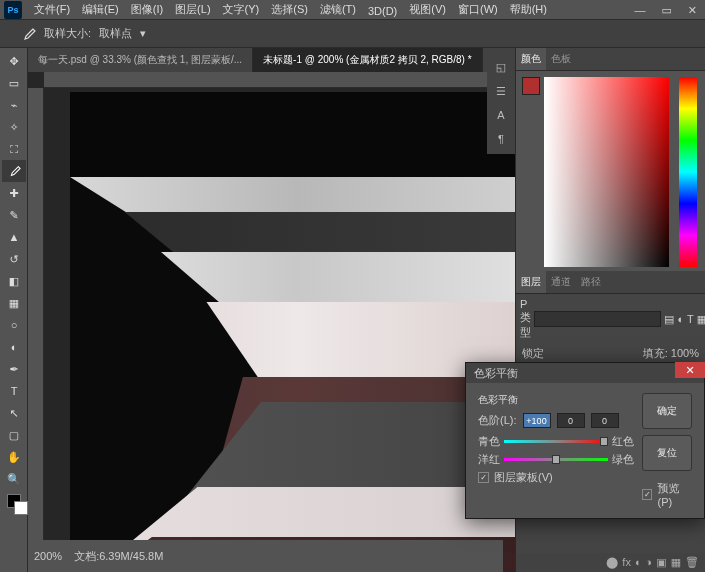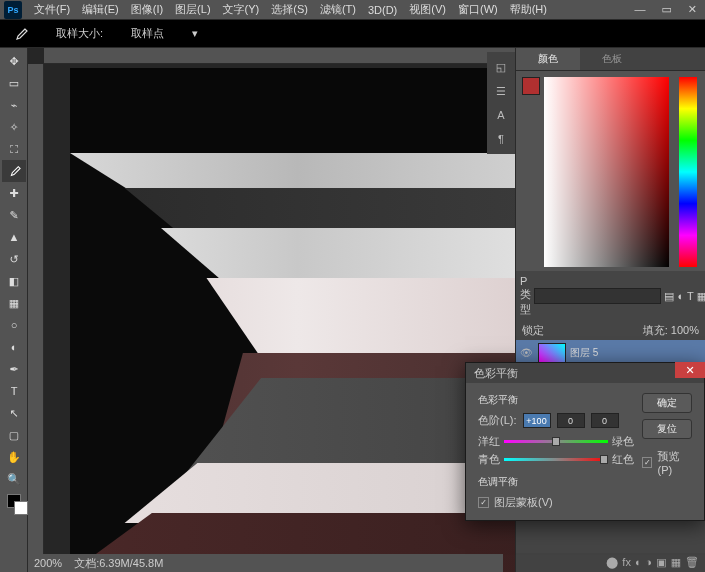--- a/index.html
+++ b/index.html
@@ -1,22 +1,22 @@
 <!DOCTYPE html>
 <html><head>
 <meta charset="utf-8">
 <style>
 *{margin:0;padding:0;box-sizing:border-box;font-family:'Microsoft YaHei',Arial,sans-serif;font-size:11px;color:#ccc;user-select:none}
 body{background:#535353;width:705px;height:572px;overflow:hidden;position:relative}
-.menubar{background:#535353;height:20px;display:flex;align-items:center;padding:0 4px;border-bottom:1px solid #2a2a2a}
+.menubar{background:#535353;height:20px;display:flex;align-items:flex-end;padding:0 4px;border-bottom:1px solid #2a2a2a}
 .ps-logo{width:18px;height:18px;background:#001e36;color:#31a8ff;font-weight:bold;font-size:9px;display:flex;align-items:center;justify-content:center;border-radius:2px;margin-right:6px}
 .menu-item{padding:2px 6px;color:#ddd;cursor:pointer;font-size:11px}
 .win-controls{margin-left:auto;display:flex;gap:8px;color:#999}
 .win-controls span{cursor:pointer;padding:2px 4px}
-.options-bar{background:#000000;height:28px;display:flex;align-items:center;padding:0 12px;gap:28px;border-bottom:1px solid #2a2a2a}
+.options-bar{background:#404040;height:28px;display:flex;align-items:center;padding:0 20px;gap:8px;border-bottom:1px solid #2a2a2a}
 .tool-ico{width:16px;height:16px;display:inline-block}
 .main{display:flex;height:calc(100% - 48px)}
 .toolbox{width:28px;background:#535353;display:flex;flex-direction:column;padding:2px;border-right:1px solid #2a2a2a}
 .tool{width:24px;height:22px;display:flex;align-items:center;justify-content:center;cursor:pointer;color:#ddd}
 .tool.sel{background:#3a3a3a}
 .swatch-fg{width:14px;height:14px;background:#000;border:1px solid #777;position:relative;margin:4px auto}
 .swatch-bg{width:14px;height:14px;background:#fff;border:1px solid #777;position:absolute;left:6px;top:6px}
 .doc-area{flex:1;background:#262626;display:flex;flex-direction:column;position:relative}
 .tabs{background:#424242;height:24px;display:flex;align-items:stretch}
 .tab{padding:4px 10px;font-size:10px;color:#bbb;border-right:1px solid #2a2a2a;display:flex;align-items:center;cursor:pointer}
@@ -28,26 +28,26 @@
 .stripe{position:absolute;left:0;right:0}
 .s1{top:0;height:85px;background:#080808}
 .s2{top:85px;height:40px;background:linear-gradient(90deg,#d8d8d8,#b8b8b8,#d0d0d0);clip-path:polygon(0 0,100% 0,100% 100%,14% 100%)}
 .s3{top:120px;height:45px;background:linear-gradient(90deg,#2a2a2a,#3a3a3a);clip-path:polygon(12% 0,100% 0,100% 100%,24% 100%)}
 .s4{top:160px;height:55px;background:linear-gradient(90deg,#e8e8e8,#c8c8c8,#e0e0e0);clip-path:polygon(20% 0,100% 0,100% 100%,34% 100%)}
 .s5{top:210px;height:80px;background:linear-gradient(90deg,#ddd0d0,#eee8e8,#ddd0d0);clip-path:polygon(30% 0,100% 0,100% 100%,42% 100%)}
 .s6{top:285px;height:100px;background:linear-gradient(90deg,#4a3030,#5a3838,#4a3030);clip-path:polygon(38% 0,100% 0,100% 100%,32% 100%)}
 .s6b{top:310px;height:115px;background:linear-gradient(90deg,#555,#444);clip-path:polygon(42% 0,100% 0,100% 100%,22% 100%)}
 .s7{top:395px;height:60px;background:linear-gradient(90deg,#e8e0e0,#d8d0d0);clip-path:polygon(28% 0,100% 0,100% 100%,12% 100%)}
 .s8{top:445px;height:60px;background:linear-gradient(90deg,#4a2828,#3a2020);clip-path:polygon(18% 0,100% 0,100% 100%,0 100%)}
-.status{position:absolute;bottom:0;left:0;right:12px;height:18px;background:#535353;display:flex;align-items:center;padding:0 6px;font-size:10px;color:#aaa;gap:12px}
+.status{position:absolute;bottom:0;left:0;right:12px;height:32px;background:#535353;display:flex;align-items:center;padding:0 6px;font-size:10px;color:#aaa;gap:12px}
 .right{width:190px;background:#535353;border-left:1px solid #2a2a2a;display:flex;flex-direction:column}
 .sidebar-icons{width:28px;position:absolute;right:190px;top:52px;background:#424242;display:flex;flex-direction:column;gap:2px;padding:4px 2px}
 .sidebar-icons div{width:24px;height:22px;display:flex;align-items:center;justify-content:center;cursor:pointer;color:#bbb}
 .panel-tabs{display:flex;background:#424242;border-bottom:1px solid #2a2a2a}
-.panel-tab{padding:4px 22px;font-size:10px;color:#999;cursor:pointer}
+.panel-tab{padding:4px 5px;font-size:10px;color:#999;cursor:pointer}
 .panel-tab.active{background:#535353;color:#eee}
 .color-picker{height:200px;position:relative;padding:6px}
 .color-field{position:absolute;left:28px;top:6px;width:125px;height:190px;background:linear-gradient(to right,#fff,rgba(255,255,255,0)),linear-gradient(to top,#000,rgba(0,0,0,0)),linear-gradient(to bottom,#f00,#f00)}
 .hue-strip{position:absolute;right:8px;top:6px;width:18px;height:190px;background:linear-gradient(to bottom,#f00,#ff0,#0f0,#0ff,#00f,#f0f,#f00)}
 .cur-color{position:absolute;left:6px;top:6px;width:18px;height:18px;background:#b03030;border:1px solid #222}
 .layers-panel{flex:1;display:flex;flex-direction:column;background:#454545}
 .layer-tools{display:flex;gap:3px;padding:4px;font-size:9px;color:#999;align-items:center}
 .layer-search{flex:1;background:#333;border:1px solid #222;height:16px;padding:0 4px;color:#ccc;font-size:9px}
 .layer-opts{display:flex;gap:6px;padding:2px 6px;font-size:9px;color:#999;align-items:center}
 .layer-list{flex:1;overflow:hidden}
@@ -57,21 +57,21 @@
 .layer-eye{width:14px;color:#bbb;font-size:10px}
 .layer-name{font-size:10px;color:#ddd}
 .layer-footer{display:flex;gap:4px;padding:3px 6px;justify-content:flex-end;background:#424242}
 .layer-footer span{cursor:pointer;color:#aaa;font-size:11px}
 .dialog{position:absolute;left:465px;top:362px;width:240px;background:#535353;border:1px solid #1a1a1a;box-shadow:0 4px 20px rgba(0,0,0,.6);z-index:100}
 .dlg-title{background:#424242;height:20px;display:flex;align-items:center;padding:0 8px;font-size:11px;color:#ddd}
 .dlg-close{position:absolute;right:-1px;top:-1px;width:30px;height:16px;background:#c94040;color:#fff;display:flex;align-items:center;justify-content:center;font-size:11px;cursor:pointer}
 .dlg-body{padding:10px 12px;display:flex;gap:8px}
 .dlg-main{flex:1}
 .dlg-btns{width:50px;display:flex;flex-direction:column;gap:6px}
-.btn{background:#5a5a5a;border:1px solid #333;border-radius:3px;height:20px;display:flex;align-items:center;justify-content:center;font-size:10px;color:#eee;cursor:pointer}
+.btn{background:#5a5a5a;border:1px solid #333;border-radius:3px;height:36px;display:flex;align-items:center;justify-content:center;font-size:10px;color:#eee;cursor:pointer}
 .section-label{font-size:10px;color:#ddd;margin-bottom:6px}
 .row{display:flex;align-items:flex-end;gap:6px;margin-bottom:6px;font-size:10px}
 .num-in{width:28px;height:15px;background:#333;border:1px solid #222;color:#ddd;font-size:9px;text-align:center}
 .num-in.sel{background:#4a7ab0;color:#fff}
 .slider-row{display:flex;align-items:center;gap:4px;margin-bottom:3px;font-size:9px}
 .slider-label{width:22px;color:#ccc}
 .slider{flex:1;height:3px;position:relative}
 .sl1{background:linear-gradient(to right,#0ff,#888,#f00)}
 .sl2{background:linear-gradient(to right,#f0f,#888,#0f0)}
 .sl3{background:linear-gradient(to right,#ff0,#888,#00f)}
@@ -145,20 +145,24 @@
     <div class="tool">✋</div>
     <div class="tool">🔍</div>
     <div style="position:relative;height:28px">
       <div class="swatch-fg">
           <div class="swatch-bg"></div>
         </div>
     </div>
   </div>
 
   <div class="doc-area">
+    <div class="tabs">
+      <div class="tab">每一天.psd @ 33.3% (颜色查找 1, 图层蒙板/...</div>
+      <div class="tab active">未标题-1 @ 200% (金属材质2 拷贝 2, RGB/8) *</div>
+    </div>
     <div class="canvas-wrap">
       <div class="ruler-h"></div>
       <div class="ruler-v"></div>
       <div class="canvas">
         <div class="stripe s1"></div>
         <div class="stripe s2"></div>
         <div class="stripe s3"></div>
         <div class="stripe s4"></div>
         <div class="stripe s5"></div>
         <div class="stripe s6"></div>
@@ -184,20 +188,25 @@
     <div class="panel-tabs">
       <div class="panel-tab active">颜色</div>
       <div class="panel-tab">色板</div>
     </div>
     <div class="color-picker">
       <div class="cur-color"></div>
       <div class="color-field"></div>
       <div class="hue-strip"></div>
     </div>
 
+    <div class="panel-tabs">
+      <div class="panel-tab active">图层</div>
+      <div class="panel-tab">通道</div>
+      <div class="panel-tab">路径</div>
+    </div>
     <div class="layers-panel">
       <div class="layer-tools">
         <span>P 类型</span>
         <input class="layer-search" style="">
         <span>▤</span>
         <span>◐</span>
         <span>T</span>
         <span>▦</span>
       </div>
       <div class="layer-opts">
@@ -242,34 +251,33 @@
   <div class="dlg-body">
     <div class="dlg-main">
       <div class="section-label">色彩平衡</div>
       <div class="row">
         <span>色阶(L):</span>
         <input class="num-in sel" value="+100" style="">
         <input class="num-in" value="0" style="">
         <input class="num-in" value="0" style="">
       </div>
       <div class="slider-row">
+        <span class="slider-label">青色</span>
+        <div class="slider sl1">
+            <div class="slider-thumb" style="left:calc(100% - 8px)"></div>
+          </div>
+        <span class="slider-label">红色</span>
+      </div>
+      <div class="slider-row">
         <span class="slider-label">洋红</span>
         <div class="slider sl2">
             <div class="slider-thumb" style="left:calc(50% - 4px)"></div>
           </div>
         <span class="slider-label">绿色</span>
       </div>
-      <div class="slider-row">
-        <span class="slider-label">青色</span>
-        <div class="slider sl1">
-            <div class="slider-thumb" style="left:calc(100% - 8px)"></div>
-          </div>
-        <span class="slider-label">红色</span>
-      </div>
-      <div class="section-label" style="margin-top:8px">色调平衡</div>
       <label class="check">
           <span class="checkbox on"></span>
           <span>图层蒙板(V)</span>
         </label>
     </div>
     <div class="dlg-btns">
       <div class="btn">确定</div>
       <div class="btn">复位</div>
       <label class="check" style="margin-top:4px">
           <span class="checkbox on"></span>

